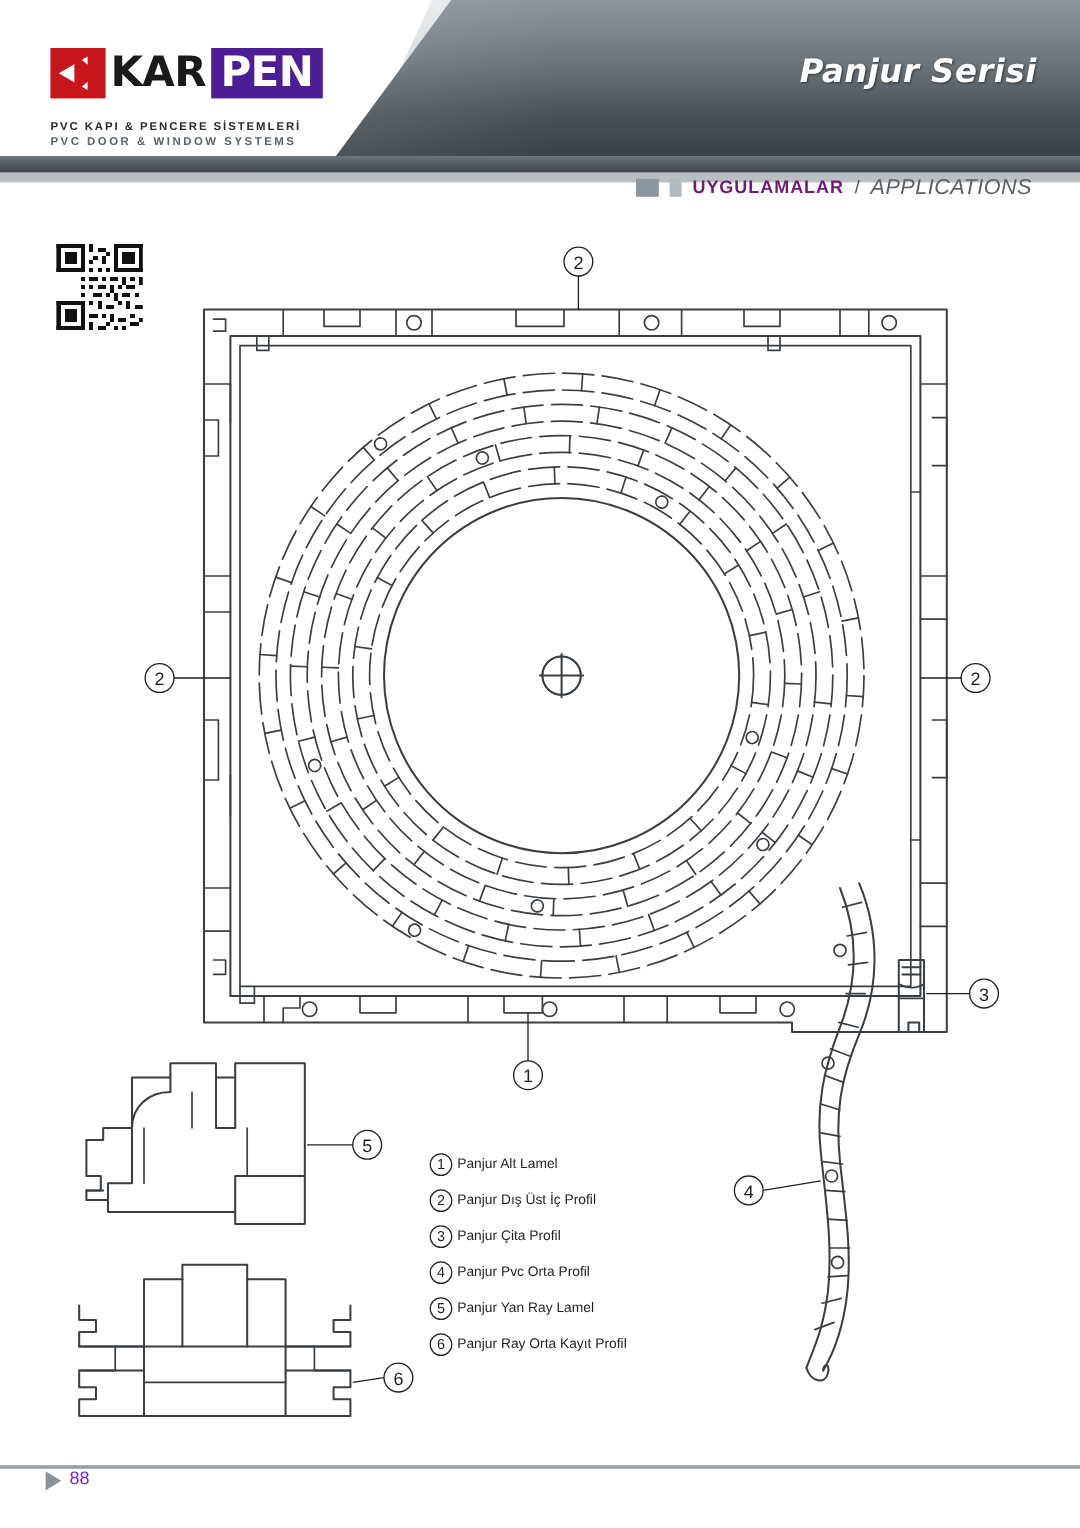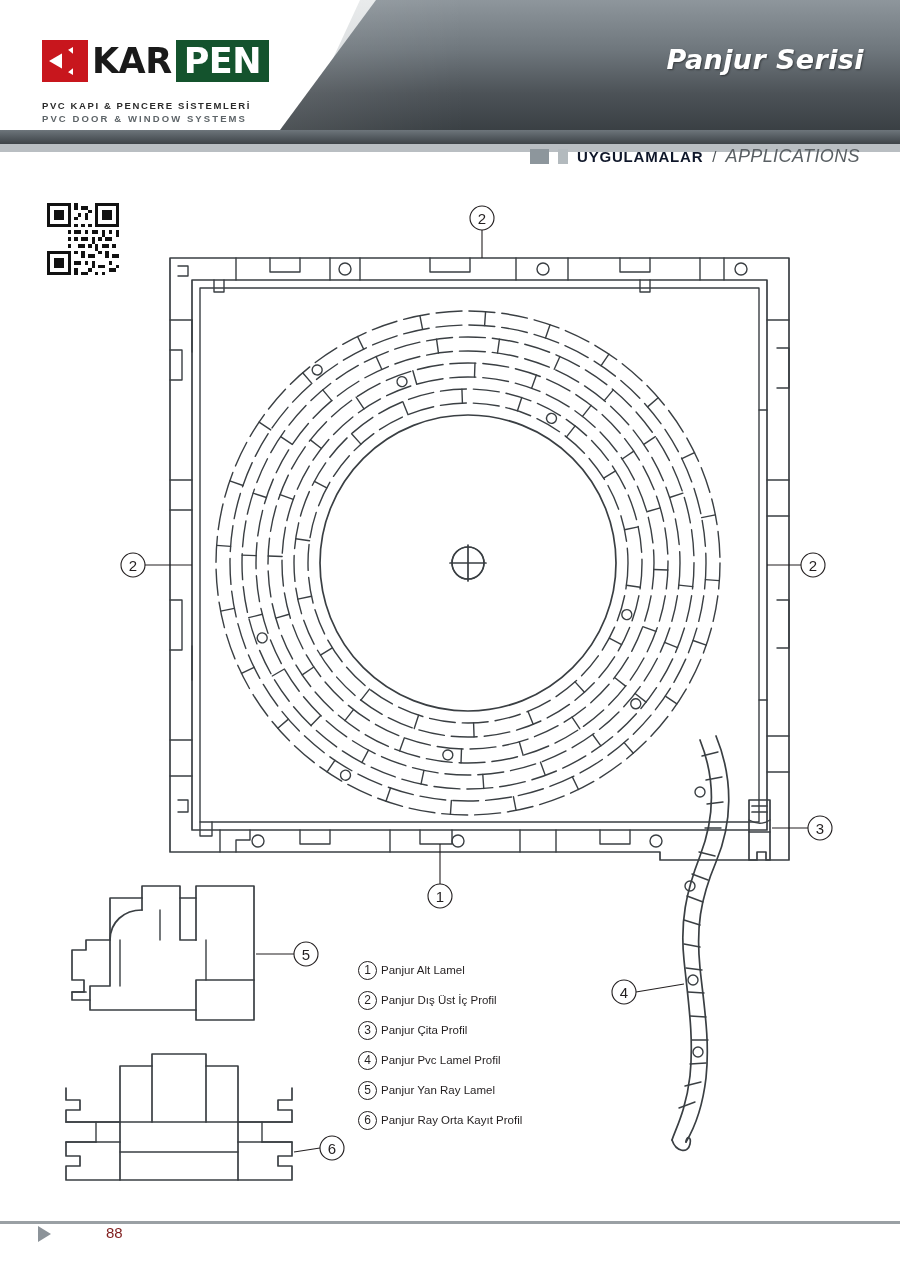--- a/index.html
+++ b/index.html
@@ -80,40 +80,40 @@
     border-left:20px solid #c8161d;
   }
   .logo-kar {
     font-family:"DejaVu Sans", sans-serif;
     font-weight:bold; font-size:35px; color:#1a1a1a;
     line-height:42px; padding:0 4px 0 4px; letter-spacing:-0.5px;
   }
   .logo-pen {
     font-family:"DejaVu Sans", sans-serif;
     font-weight:bold; font-size:35px; color:#ffffff;
-    background:#14532d; line-height:42px; padding:0 8px; letter-spacing:-0.5px;
+    background:#4c1d95; line-height:42px; padding:0 8px; letter-spacing:-0.5px;
   }
   .logo-sub1 {
     margin-top:18px; font-size:9.5px; font-weight:bold; color:#2b2b2b;
     letter-spacing:1.6px; font-family:"Liberation Sans", sans-serif;
   }
   .logo-sub2 {
     margin-top:2px; font-size:9.5px; font-weight:bold; color:#5d6468;
     letter-spacing:2.1px; font-family:"Liberation Sans", sans-serif;
   }
 
   
   .subcap {
     position:absolute; right:40px; top:146px;
     display:flex; align-items:center; gap:9px;
   }
   .subcap-sq { width:19px; height:15px; background:#8d969c; }
   .subcap-sq2 { width:10px; height:15px; background:#b3babe; }
   .subcap-tr {
-    font-size:15px; font-weight:bold; color:#0f172a; letter-spacing:0.8px;
+    font-size:15px; font-weight:bold; color:#701a75; letter-spacing:0.8px;
   }
   .subcap-sep { font-size:15px; color:#4a5054; }
   .subcap-en {
     font-size:18px; font-style:italic; color:#5a6064; letter-spacing:0.4px;
   }
 
   
   .qr {
     position:absolute; left:44px; top:200px; width:78px; height:78px;
     background:#ffffff; padding:3px;
@@ -149,21 +149,21 @@
   }
   .foot-tri {
     position:absolute; left:38px; top:15px;
     width:0; height:0;
     border-top:8px solid transparent;
     border-bottom:8px solid transparent;
     border-left:13px solid #8c9399;
   }
   .foot-page {
     position:absolute; left:58px; top:13px;
-    font-size:15px; color:#7f1d1d; font-family:"Liberation Sans", sans-serif;margin-left:48px;
+    font-size:15px; color:#6d28d9; font-family:"Liberation Sans", sans-serif;
   }
 </style>
 </head>
 <body>
 
 <div class="header">
   <div class="hdr-band"></div>
   <div class="hdr-sliver"></div>
   <div class="hdr-dark"></div>
   <div class="hdr-dark-shade"></div>
@@ -616,21 +616,21 @@
   <div class="legend-row">
     <span class="legend-num">2</span>
     <span class="legend-txt">Panjur Dış Üst İç Profil</span>
   </div>
   <div class="legend-row">
     <span class="legend-num">3</span>
     <span class="legend-txt">Panjur Çita Profil</span>
   </div>
   <div class="legend-row">
     <span class="legend-num">4</span>
-    <span class="legend-txt">Panjur Pvc Lamel Profil</span>
+    <span class="legend-txt">Panjur Pvc Orta Profil</span>
   </div>
   <div class="legend-row">
     <span class="legend-num">5</span>
     <span class="legend-txt">Panjur Yan Ray Lamel</span>
   </div>
   <div class="legend-row">
     <span class="legend-num">6</span>
     <span class="legend-txt">Panjur Ray Orta Kayıt Profil</span>
   </div>
 </div>

